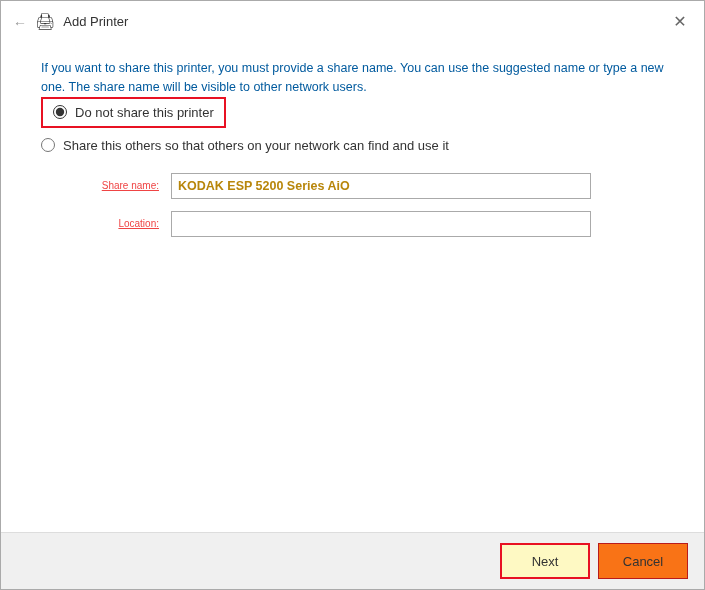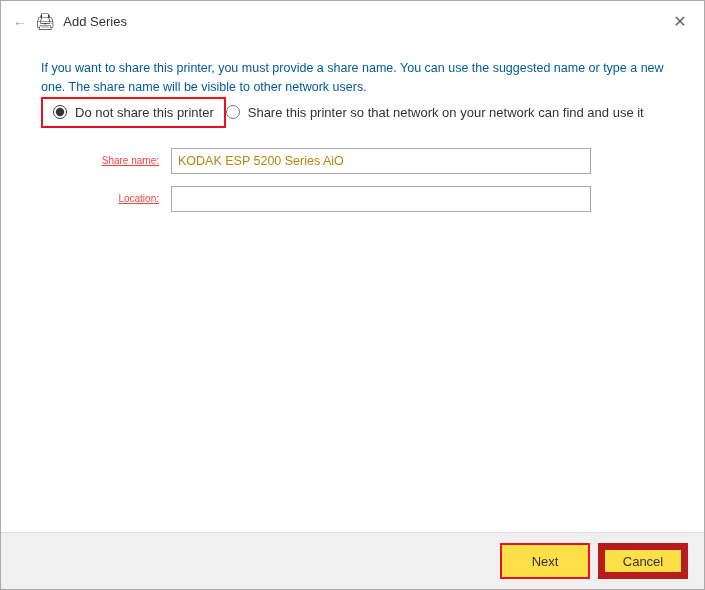--- a/index.html
+++ b/index.html
@@ -69,21 +69,22 @@
       font-weight: 400;
       margin-bottom: 14px;
     }
     .description {
       color: #005a9e;
       font-size: 12.5px;
       line-height: 1.5;
     }
     .radio-group {
       display: flex;
-      flex-direction: row;
+      flex-direction: column;
+      gap: 10px;
       margin-bottom: 20px;
     }
     .radio-option {
       display: flex;
       align-items: center;
       gap: 8px;
       cursor: pointer;
       font-size: 13px;
       color: #333;
     }
@@ -120,77 +121,78 @@
     }
     .field-input {
       flex: 1;
       max-width: 420px;
       height: 26px;
       border: 1px solid #aaa;
       padding: 2px 6px;
       font-size: 12.5px;
       color: #b8860b;
       outline: none;
+      font-weight: bold;
     }
     .field-input.empty {
       color: #333;
     }
     .footer {
       background: #f0f0f0;
       border-top: 1px solid #ddd;
       padding: 10px 16px;
       display: flex;
       justify-content: flex-end;
       gap: 8px;
       flex-shrink: 0;
     }
     .btn {
       min-width: 90px;
       height: 36px;
-      border: 7px solid #b91c1c;
-      background: #fde047;
+      border: 1px solid #b91c1c;
+      background: #f97316;
       font-size: 13px;
       cursor: pointer;
       padding: 0 16px;
       color: #333;
     }
     .btn-next {
-      background: #fde047;
+      background: #fef9c3;
       border: 2px solid #e81123;
       font-size: 13px;
       color: #333;
     }
   </style>
 </head>
 <body>
 
 <div class="window">
 
   <div class="title-bar">
     <div class="title-bar-left">
       <span class="back-icon">←</span>
       <span class="printer-icon">🖨</span>
-      <span>Add Series</span>
+      <span>Add Printer</span>
     </div>
     <button class="close-btn">✕</button>
   </div>
 
   <div class="content">
     <div class="description">If you want to share this printer, you must provide a share name. You can use the suggested name or type a new one. The share name will be visible to other network users.</div>
 
     <div class="radio-group">
 
       <label class="radio-option selected">
         <input type="radio" name="sharing" checked="" style="">
         <span>Do not share this printer</span>
       </label>
 
       <label class="radio-option">
         <input type="radio" name="sharing" style="">
-        <span>Share this printer so that network on your network can find and use it</span>
+        <span>Share this others so that others on your network can find and use it</span>
       </label>
     </div>
 
     <div class="share-fields">
       <div class="field-row">
         <label class="field-label">Share name:</label>
         <input class="field-input" type="text" value="KODAK ESP 5200 Series AiO" style="color: rgb(184, 134, 11);">
       </div>
       <div class="field-row">
         <label class="field-label">Location:</label>

